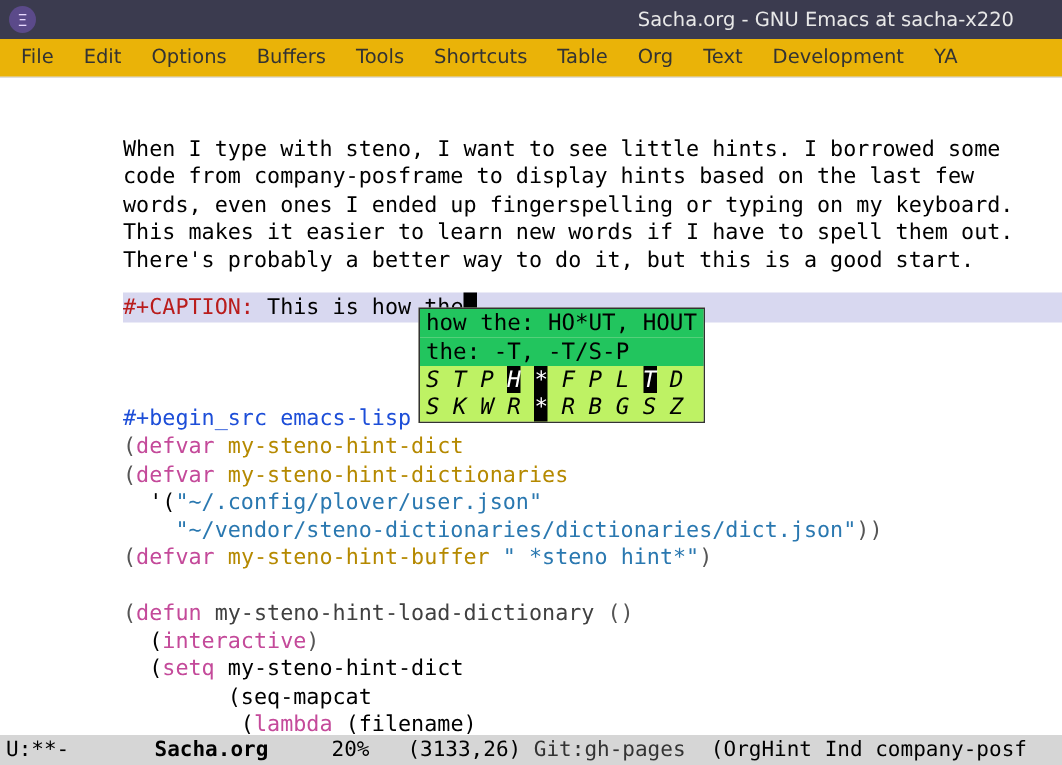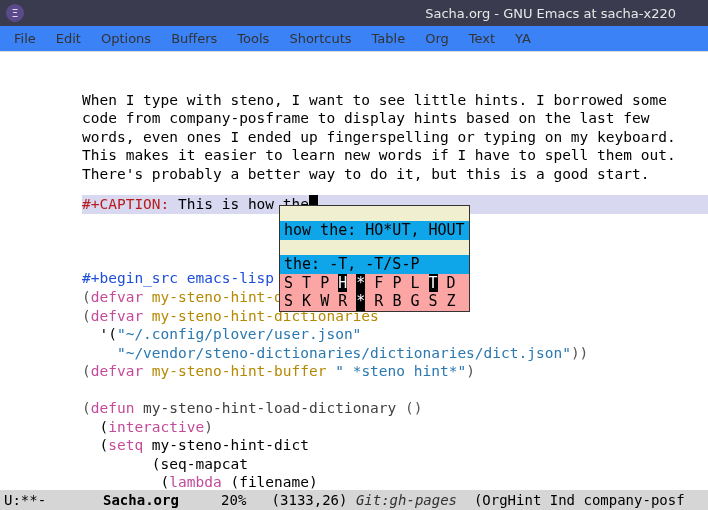--- a/index.html
+++ b/index.html
@@ -30,21 +30,21 @@
   margin-right: 8px;
   color: #e8d8ff;
   font-size: 11px;
 }
 .titlebar .title {
   flex: 1;
   text-align: right;
   padding-right: 26px;
 }
 .menubar {
-  background: #3b82f6;
+  background: #eab308;
   height: 26px;
   display: flex;
   align-items: center;
   padding: 0 4px;
   font-family: "DejaVu Sans", Arial, sans-serif;
   font-size: 13px;
   color: #333;
   border-bottom: 1px solid #ddd;
 }
 .menubar .menu-item {
@@ -76,22 +76,22 @@
   position: absolute;
   left: 279px;
   top: 205px;
   background: #f0f0d0;
   border: 1px solid #333;
   font-family: "DejaVu Sans Mono", monospace;
   font-size: 15px;
   line-height: 1.25;
   padding: 0;
 }
-.popup .hint-line { background: #0ea5e9; padding: 0 4px; white-space: pre; margin-top: 15px; }
-.popup .steno-grid { background: #fca5a5; padding: 0 4px; white-space: pre; font-family: "DejaVu Sans Mono", monospace; letter-spacing: 0px; }
+.popup .hint-line { background: #22c55e; padding: 0 4px; white-space: pre; }
+.popup .steno-grid { background: #bef264; padding: 0 4px; white-space: pre; font-family: "DejaVu Sans Mono", monospace; letter-spacing: 0px; font-style: italic; }
 .inv { background:#000; color:#fff; display:inline-block; min-width:9px; text-align:center; }
 .gray { color: #1d4ed8; }
 .fn { color: #c44a9a; text-align: right; }
 .var { color: #b58900; }
 .str { color: #2a78b0; }
 .paren { color: #555; }
 .modeline {
   position: absolute;
   bottom: 0;
   left: 0;
@@ -100,21 +100,21 @@
   height: 20px;
   font-size: 14px;
   display: flex;
   align-items: center;
   padding: 0 4px;
   font-family: "DejaVu Sans Mono", monospace;
   white-space: pre;
   overflow: hidden;
 }
 .modeline .fname { font-weight: bold; margin-left: 40px; }
-.modeline .vc { font-style: italic; color: #333; }
+.modeline .vc { color: #333; }
 </style>
 </head>
 <body>
 
 <div class="titlebar">
   <span class="icon-circle">
       <span>Ξ</span>
     </span>
   <span class="title">Sacha.org - GNU Emacs at sacha-x220</span>
 </div>
@@ -122,20 +122,21 @@
 <div class="menubar">
   <span class="menu-item">File</span>
   <span class="menu-item">Edit</span>
   <span class="menu-item">Options</span>
   <span class="menu-item">Buffers</span>
   <span class="menu-item">Tools</span>
   <span class="menu-item">Shortcuts</span>
   <span class="menu-item">Table</span>
   <span class="menu-item">Org</span>
   <span class="menu-item">Text</span>
+  <span class="menu-item">Development</span>
   <span class="menu-item">YA</span>
 </div>
 
 <div class="buffer">
 <span>When I type with steno, I want to see little hints. I borrowed some</span>
 <span>code from company-posframe to display hints based on the last few</span>
 <span>words, even ones I ended up fingerspelling or typing on my keyboard.</span>
 <span>This makes it easier to learn new words if I have to spell them out.</span>
 <span>There's probably a better way to do it, but this is a good start.</span>
 <span class="caption-line"><span class="kw-caption">#+CAPTION:</span><span> This is how the</span><span class="cursor-block"></span></span>

